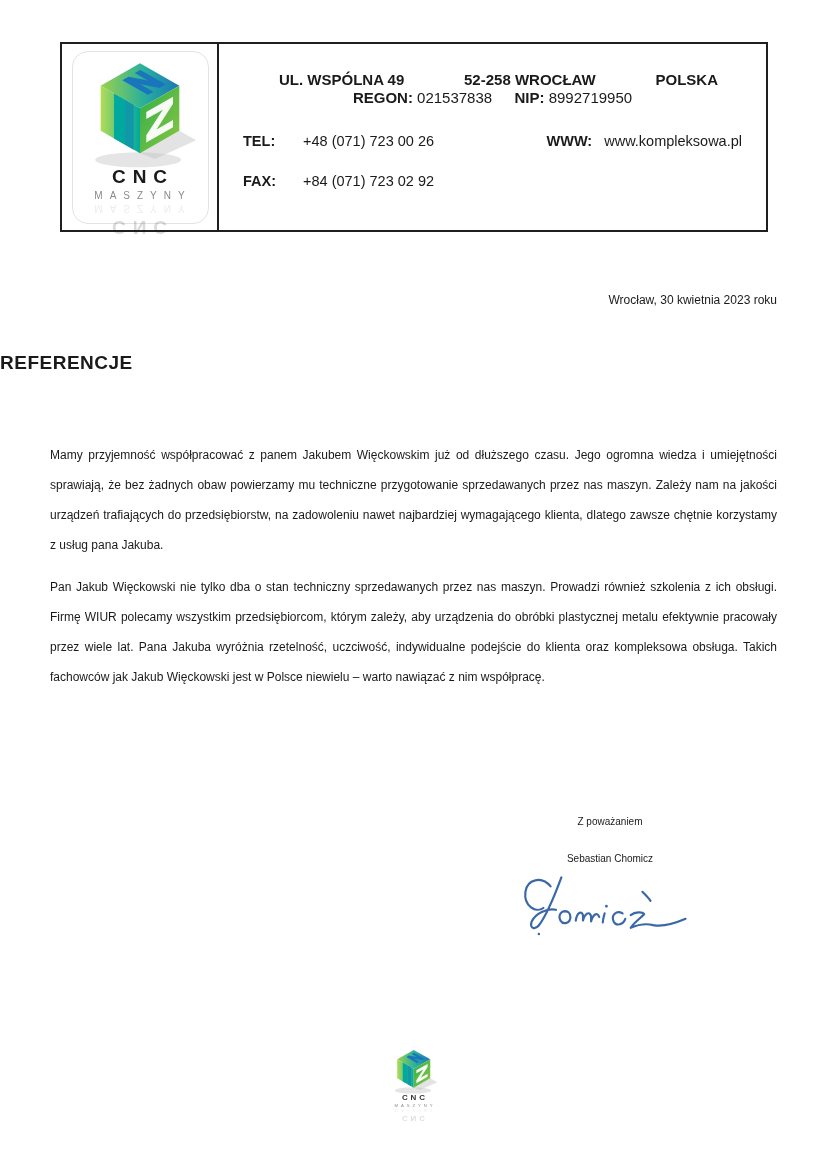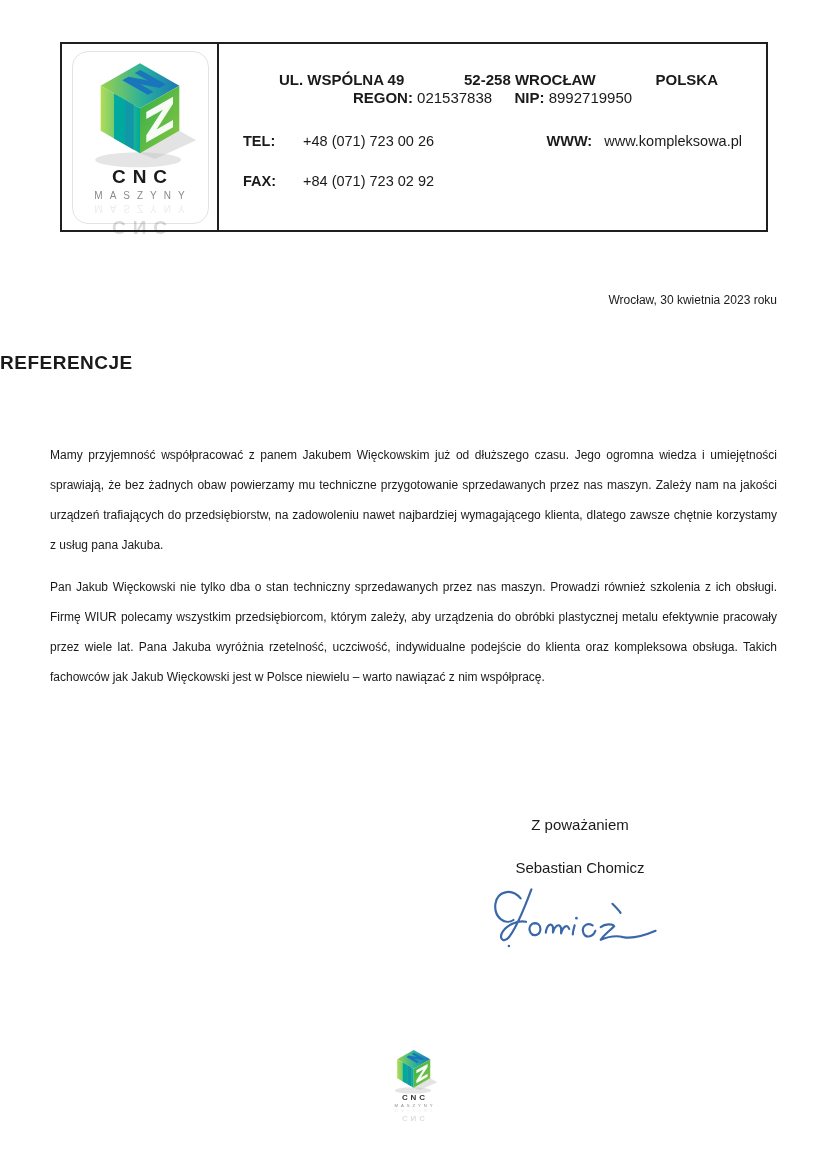--- a/index.html
+++ b/index.html
@@ -36,21 +36,21 @@
   .c-right .lbl { font-weight:bold; margin-right:8px; }
 
   
   .date-line { position:absolute; top:274px; right:49px; font-size:12px;margin-top:19px; }
   .doc-title { position:absolute; top:352px; left:0; width:100%; text-align:left;
     font-size:19px; font-weight:bold; letter-spacing:0.5px; }
   .body-text { position:absolute; top:440px; left:50px; width:727px;
     font-size:12px; line-height:30px; text-align:justify; }
   .body-text p + p { margin-top:12px; }
 
-  .closing-block { position:absolute; left:442px; top:816px; width:276px; text-align:center; font-size:15px; }
+  .closing-block { position:absolute; left:472px; top:816px; width:276px; text-align:center; font-size:10px; }
   .signer-name { margin-top:26px; }
   .signature { display:block; margin:8px auto 0; width:216px; height:72px; }
 
   
   .footer-logo-wrap { position:absolute; top:1046px; left:0; width:100%;
     display:flex; justify-content:center; }
   .footer-logo-wrap .logo-block { transform:scale(0.42); transform-origin:top center; }
   .footer-logo-wrap .logo-brand { color:#333; }
 
   .hidden-defs { position:absolute; width:0; height:0; overflow:hidden; }

